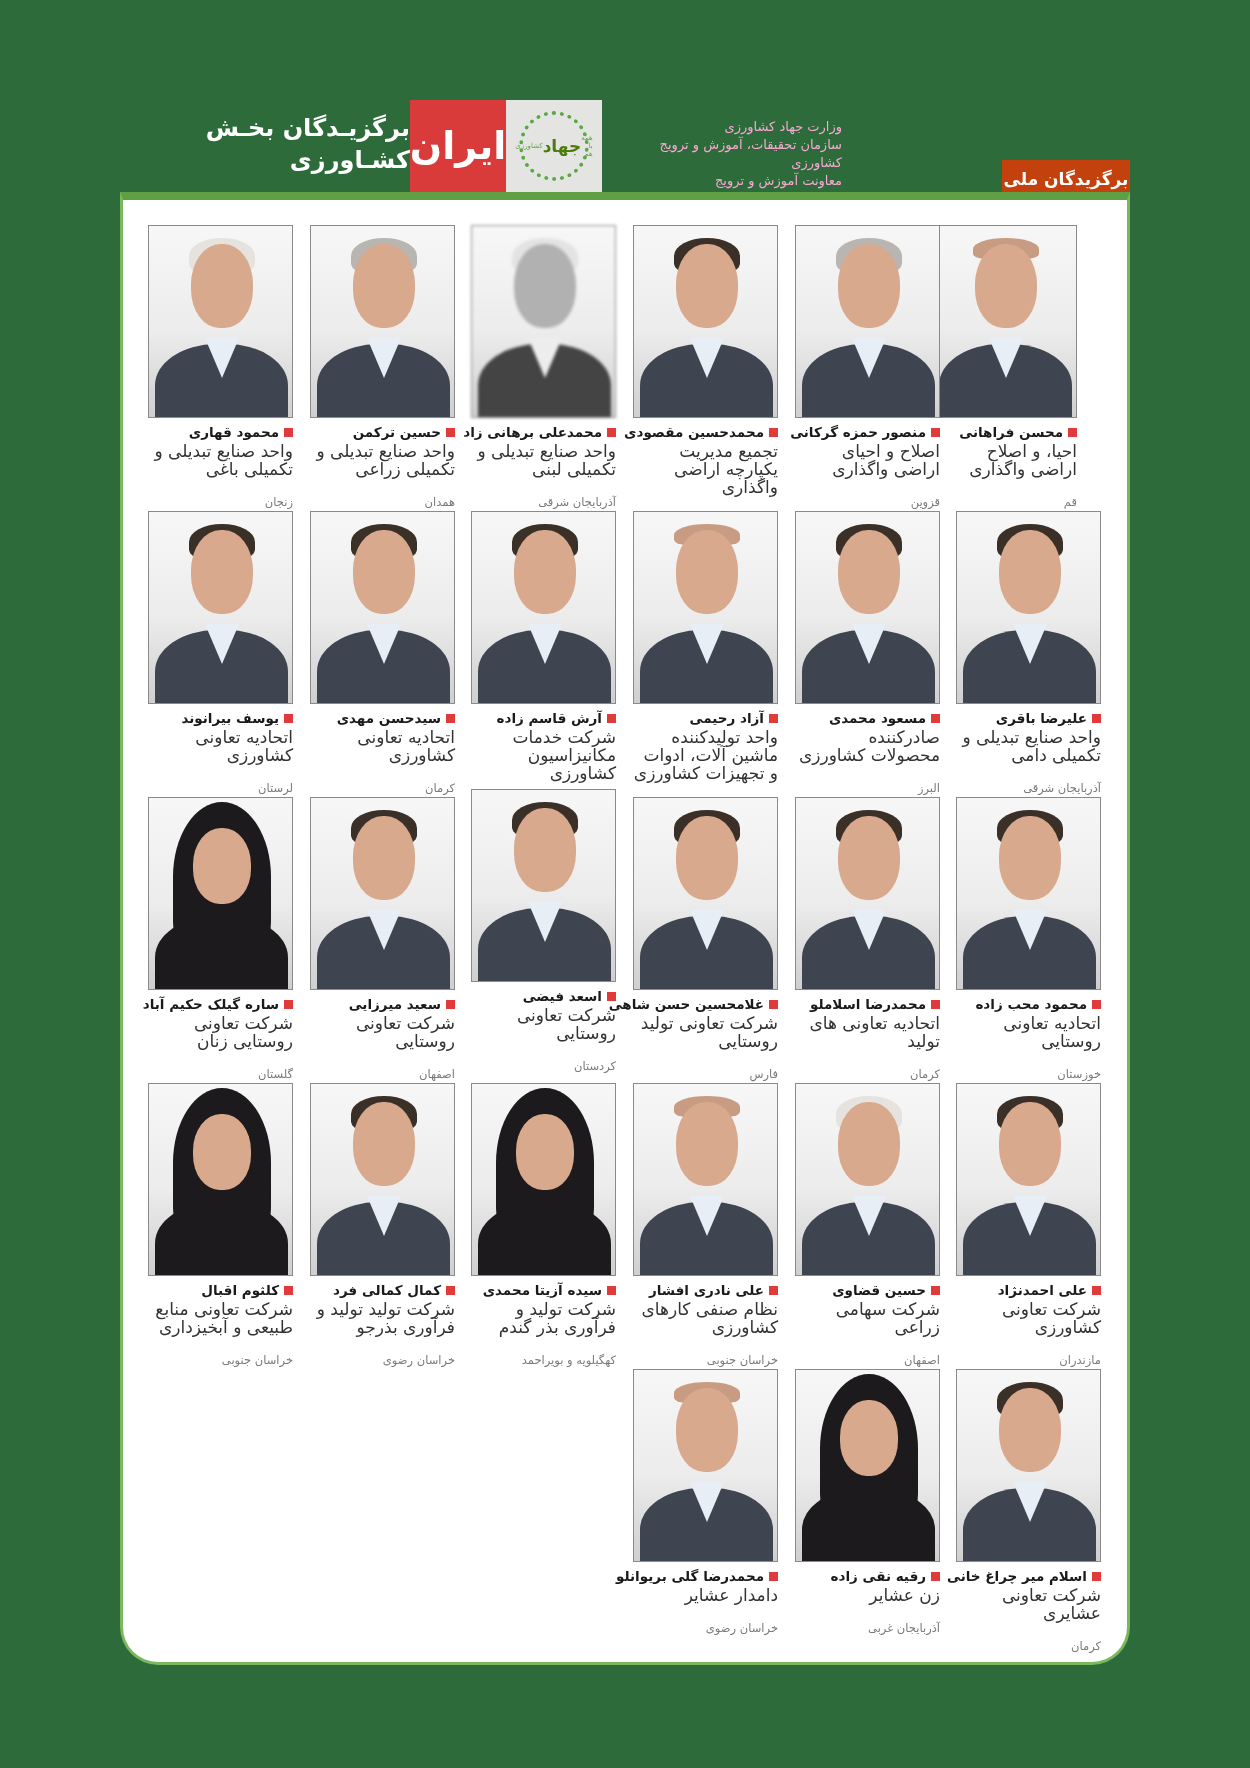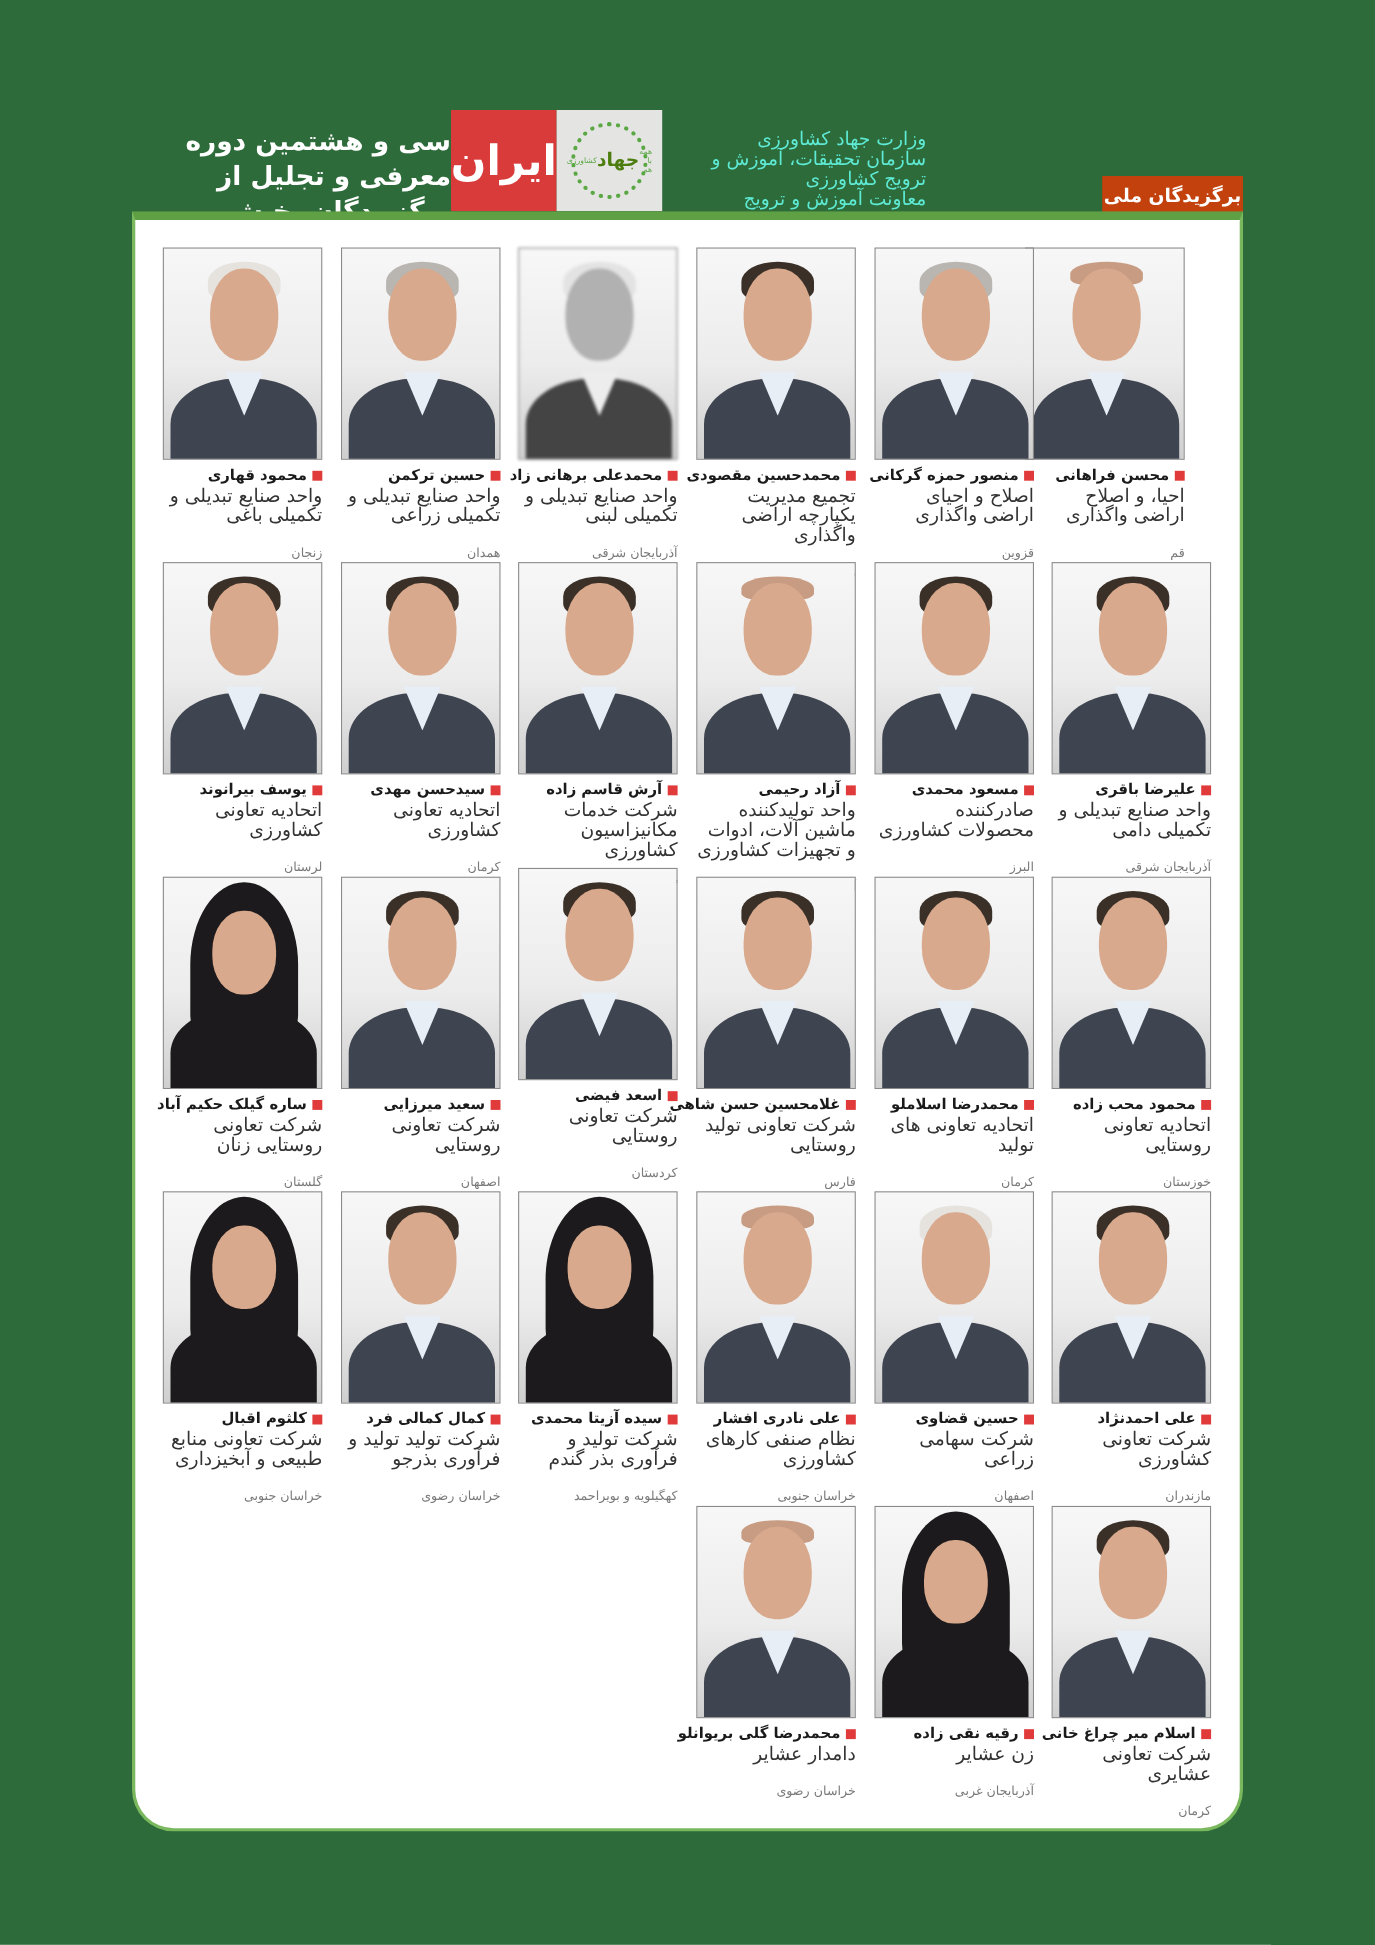--- a/index.html
+++ b/index.html
@@ -28,21 +28,21 @@
   .jahad-ring {
     width: 70px; height: 70px; border-radius: 50%;
     border: 4px dotted #5aa844; display: flex; flex-direction: row;
     align-items: center; justify-content: center; direction: rtl;
   }
   .jahad-top { font-size: 7px; color: #5aa844; }
   .jahad-main { font-size: 17px; font-weight: bold; color: #4d7c0f; line-height: 20px; }
   .jahad-bottom { font-size: 7px; color: #5aa844; }
   .ministry {
     position: absolute; left: 612px; top: 118px; width: 230px;
-    direction: rtl; text-align: right; color: #5eead4; font-size: 17px; line-height: 18px;
+    direction: rtl; text-align: right; color: #f9a8d4; font-size: 13px; line-height: 18px;
   }
   .section-tab {
     position: absolute; left: 1002px; top: 160px; width: 128px; height: 38px;
     background: #c2410c; color: #fff; font-weight: bold; font-size: 17px;
     display: flex; align-items: center; justify-content: center; direction: rtl;
   }
   .card {
     position: absolute; left: 120px; top: 192px; width: 1010px; height: 1473px;
     background: #fff; border: 3px solid #7ab85e; border-top: 8px solid #5fa045;
     border-radius: 0 0 38px 38px;
@@ -82,21 +82,20 @@
   }
   .bullet { width: 9px; height: 9px; background: #e03a3a; flex: 0 0 9px; }
   .org { font-size: 17px; color: #333; line-height: 18px; margin-top: 1px; }
   .province { font-size: 11.5px; color: #7a7a7a; line-height: 18px; margin-top: 15px; }
 </style>
 </head>
 <body>
 
 <div class="header">
   <div class="main-title">
-    <div>سی و هشتمین دوره معرفی و تجلیل از</div>
     <div>برگزیـدگان بخـش کشـاورزی</div>
   </div>
   <div class="logo-iran">ایران</div>
   <div class="logo-jahad">
     <div class="jahad-ring">
       <span class="jahad-top">همه با هم</span>
       <span class="jahad-main">جهاد</span>
       <span class="jahad-bottom">کشاورزی</span>
     </div>
   </div>

